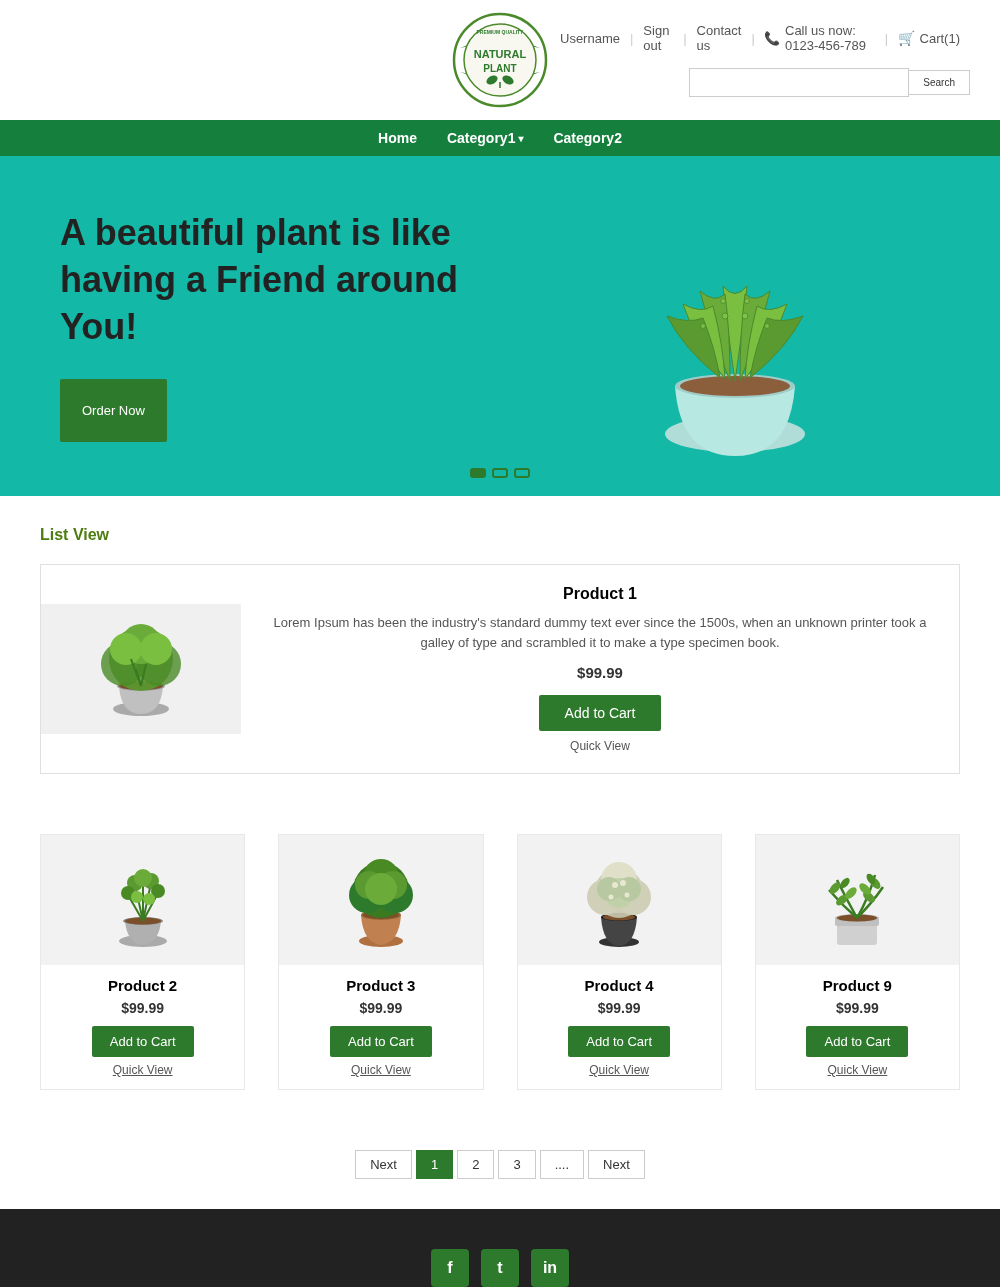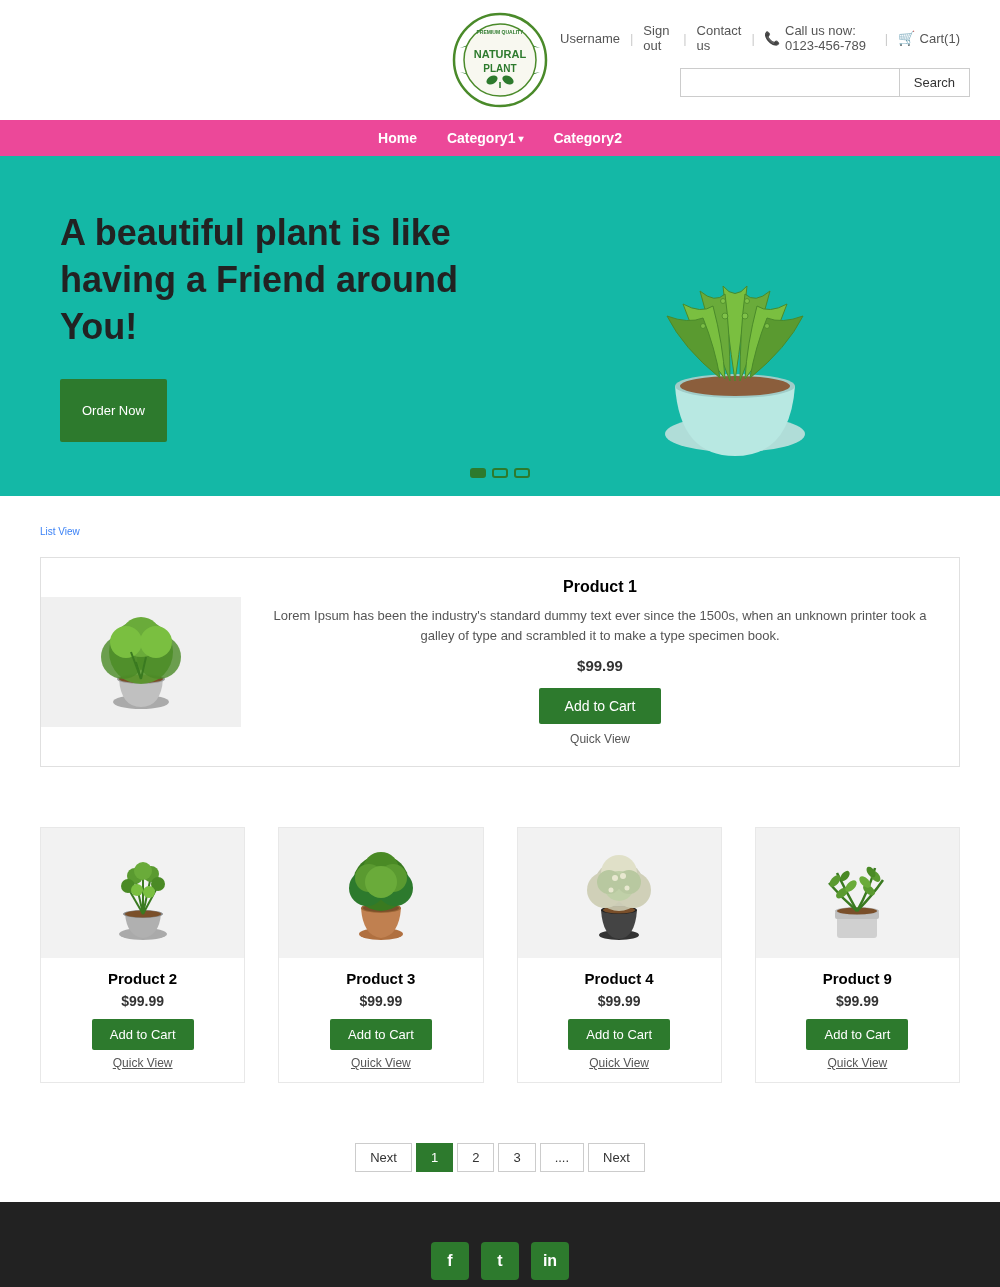--- a/index.html
+++ b/index.html
@@ -33,26 +33,26 @@
 
     .search-bar {
       display: flex; align-items: center; gap: 0;
     }
     .search-input {
       border: 1px solid #ccc; padding: 6px 10px; width: 220px; font-size: 13px;
       outline: none;
     }
     .search-btn {
       background: #fff; border: 1px solid #ccc; border-left: none;
-      padding: 6px 14px; cursor: pointer; font-size: 13px; color: #333;
+      padding: 6px 14px; cursor: pointer; font-size: 10px; color: #333;
     }
 
     
     .nav-bar {
-      background: #ec4899;
+      background: #15803d;
       display: flex; align-items: center; justify-content: center;
       gap: 30px; padding: 10px 0;
     }
     .nav-bar a {
       color: #fff; text-decoration: none; font-size: 14px; font-weight: bold;
       display: flex; align-items: center; gap: 3px;
     }
     .chevron-down { font-size: 10px; }
 
     
@@ -86,21 +86,21 @@
     }
     .dot {
       width: 16px; height: 10px; border-radius: 3px;
       border: 2px solid #2d7a2d;
     }
     .dot.active { background: #2d7a2d; }
 
     
     .section { padding: 30px 40px; }
     .section-title {
-      font-size: 10px; color: #3b82f6; margin-bottom: 20px; font-weight: normal;
+      font-size: 16px; color: #4d7c0f; margin-bottom: 20px; font-weight: bold;
     }
 
     
     .list-item {
       display: flex; align-items: center; gap: 0;
       border: 1px solid #e0e0e0; background: #fff;
     }
     .list-item-image {
       width: 200px; height: 130px; background: #f0f0f0;
       display: flex; align-items: center; justify-content: center;

